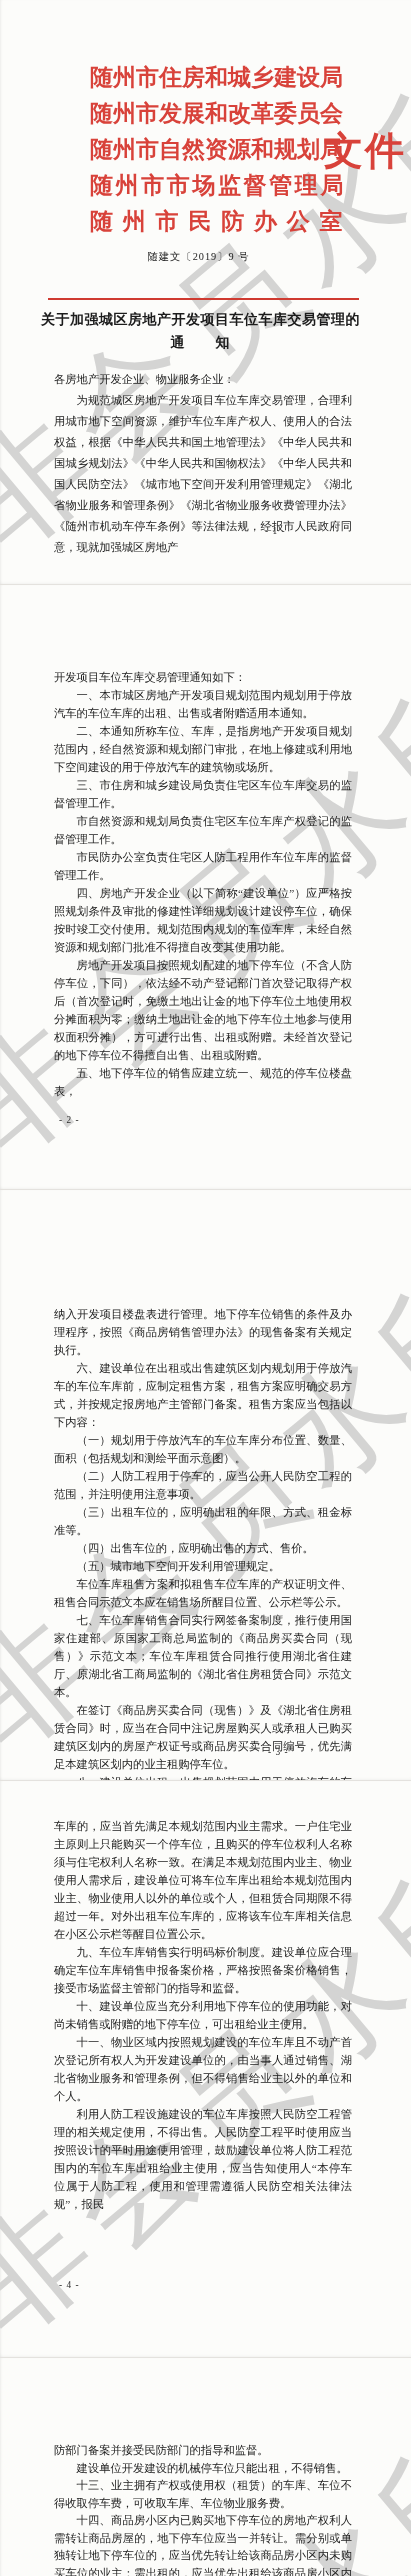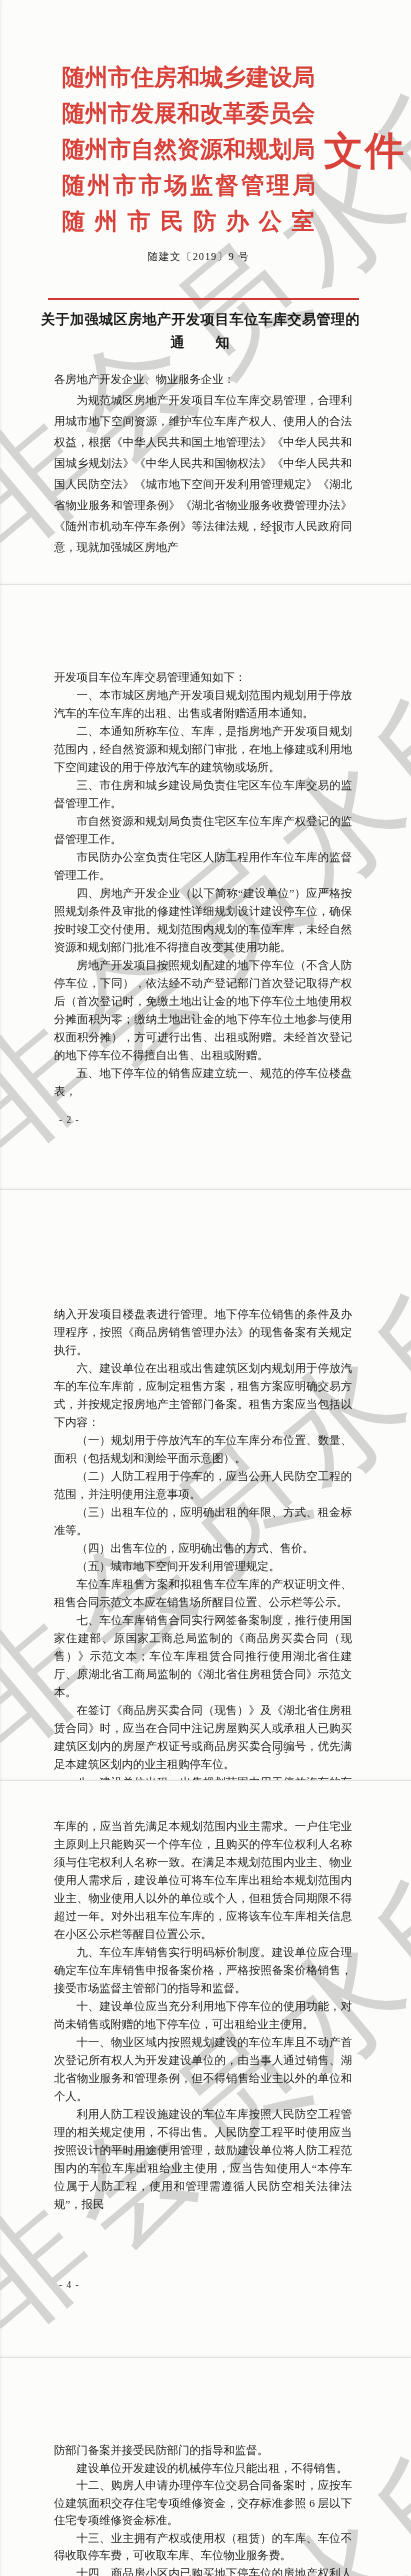--- a/index.html
+++ b/index.html
@@ -20,20 +20,21 @@
     font-size:121px;color:#d4d4d3;letter-spacing:15.5px;
     transform:rotate(-40deg);z-index:0;
     font-family:"Liberation Sans","DejaVu Sans",sans-serif;
   }
   .layer{position:relative;z-index:1;}
   
   .agency-block{position:absolute;left:62px;top:60px;width:253px;}
   .agency-line{
     font-weight:bold;color:#d8423a;font-size:23px;line-height:36px;
     white-space:nowrap;
+    margin-left:28px;
   }
   .ls11{letter-spacing:0px;}
   .ls10{letter-spacing:2.6px;}
   .ls8{letter-spacing:9.8px;}
   .doc-type{
     position:absolute;left:321px;top:124px;width:88px;
     font-size:39px;font-weight:bold;color:#d8423a;letter-spacing:2.1px;
     white-space:nowrap;
     text-align:center;
   }
@@ -130,21 +131,20 @@
 
   </div>
 </div>
 
 <div class="page" style="top:2358px;height:578px;">
   <div class="wm" style="left:-98px;top:227px;">非会员水印</div>
   <div class="layer">
     <div class="bodytext p5body">
       <p class="flush">防部门备案并接受民防部门的指导和监督。</p>
       <p>建设单位开发建设的机械停车位只能出租，不得销售。</p>
-      <p>十二、购房人申请办理停车位交易合同备案时，应按车位建筑面积交存住宅专项维修资金，交存标准参照 6 层以下住宅专项维修资金标准。</p>
       <p>十三、业主拥有产权或使用权（租赁）的车库、车位不得收取停车费，可收取车库、车位物业服务费。</p>
       <p>十四、商品房小区内已购买地下停车位的房地产权利人需转让商品房屋的，地下停车位应当一并转让。需分别或单独转让地下停车位的，应当优先转让给该商品房小区内未购买车位的业主；需出租的，应当优先出租给该商品房小区内未购买车位的业主。</p>
 
     </div>
 
   </div>
 </div>
 
 
 </body></html>

